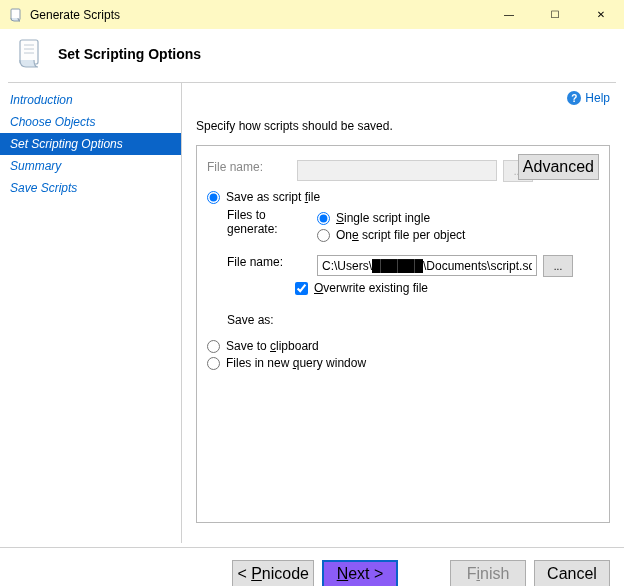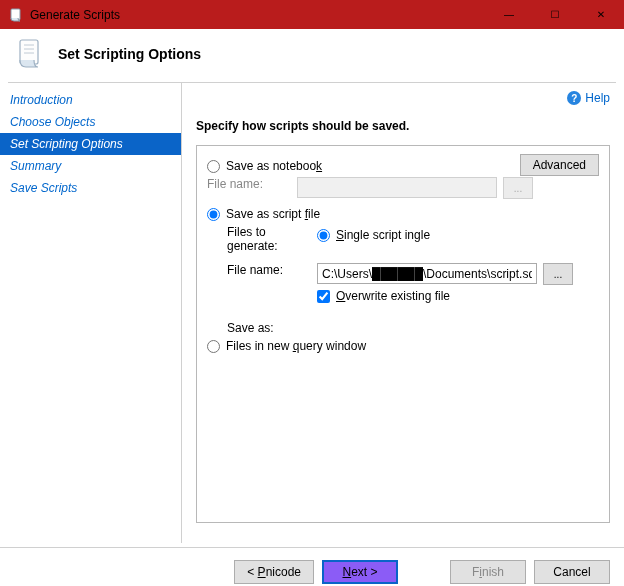--- a/index.html
+++ b/index.html
@@ -1,39 +1,39 @@
 <!DOCTYPE html>
 <html><head>
 <meta charset="utf-8">
 <style>
 * { box-sizing: border-box; margin: 0; padding: 0; }
 body { font-family: "Segoe UI", Tahoma, sans-serif; font-size: 12px; background: #fff; color: #000; width: 624px; height: 586px; overflow: hidden; }
-.title-bar { height: 30px; display: flex; align-items: center; padding: 0 0 0 8px; background: #b91c1c; border-bottom: 1px solid #fff; }
+.title-bar { height: 30px; display: flex; align-items: center; padding: 0 0 0 8px; background: #fef9c3; border-bottom: 1px solid #fff; }
 .title-bar .app-icon { width: 16px; height: 16px; margin-right: 6px; }
 .title-bar .title { flex: 1; font-size: 12px; }
 .title-bar .win-btns { display: flex; }
 .title-bar .win-btn { width: 46px; height: 30px; display: flex; align-items: center; justify-content: center; font-family: "Segoe UI Symbol", sans-serif; font-size: 10px; cursor: default; }
 .header { display: flex; align-items: center; padding: 6px 12px 10px 12px; }
 .header .page-icon { width: 36px; height: 36px; margin-right: 10px; }
 .header .page-title { font-weight: bold; font-size: 14px; }
 .divider { height: 1px; background: #d0d0d0; margin: 0 8px; }
 .body { display: flex; height: 460px; }
 .sidebar { width: 182px; border-right: 1px solid #d0d0d0; padding-top: 6px; font-style: italic; }
 .sidebar .nav-item { padding: 4px 10px; color: #0066cc; cursor: default; }
 .sidebar .nav-item.selected { background: #0a64c8; color: #fff; }
 .main { flex: 1; position: relative; padding: 10px 14px; }
 .help { position: absolute; top: 8px; right: 14px; color: #0066cc; display: flex; align-items: center; gap: 4px; cursor: default; }
 .help-icon { width: 14px; height: 14px; border-radius: 50%; background: #2684e0; color: #fff; font-size: 10px; font-weight: bold; display: flex; align-items: center; justify-content: center; }
-.instruction { font-weight: bold; margin: 26px 0 12px 0; }
+.instruction { font-weight: normal; margin: 26px 0 12px 0; }
 .options-panel { border: 1px solid #b8b8b8; padding: 10px; height: 378px; position: relative; }
 .radio-row { display: flex; align-items: center; margin: 3px 0; }
 .radio-row input[type=radio] { margin-right: 6px; }
 .radio-row label { cursor: default; }
 .under { text-decoration: underline; }
-.btn { background: #e1e1e1; border: 1px solid #adadad; padding: 3px 12px; font-size: 12px; cursor: default; }
+.btn { background: #e1e1e1; border: 1px solid #adadad; padding: 3px 4px; font-size: 16px; cursor: default; }
 .btn:disabled, .btn.disabled { color: #888; margin-left: 44px; }
 .adv-btn { position: absolute; top: 8px; right: 10px; }
 .sub { margin-left: 20px; }
 .field-row { display: flex; align-items: flex-start; margin: 4px 0; }
 .field-label { width: 90px; }
 .field-label.disabled { color: #888; }
 .text-input { border: 1px solid #aaa; padding: 2px 4px; font-size: 12px; height: 21px; }
 .text-input.disabled { background: #f0f0f0; color: #888; border-color: #d0d0d0; }
 .browse-btn { width: 30px; height: 22px; margin-left: 6px; background: #e1e1e1; border: 1px solid #adadad; display:flex; align-items:center; justify-content:center; font-size:10px; }
 .browse-btn.disabled { color:#aaa; background:#ececec; border-color:#d0d0d0; }
@@ -89,61 +89,65 @@
     <div class="help">
       <span class="help-icon">?</span>
       <span>Help</span>
     </div>
 
     <div class="instruction">Specify how scripts should be saved.</div>
 
     <div class="options-panel">
       <button class="btn adv-btn">Advanced</button>
 
-      <div class="radio-row">
-        <input type="radio" name="saveMode" style="">
-        <label><span>Save as noteboo</span><span class="under">k</span></label>
-      </div>
       <div class="sub field-row">
         <span class="field-label disabled">File name:</span>
         <input class="text-input disabled" style="width: 200px;" disabled="">
         <span class="browse-btn disabled">...</span>
       </div>
 
       <div class="radio-row" style="margin-top:8px">
         <input type="radio" name="saveMode" checked="" style="">
         <label><span>Save as script </span><span class="under">f</span><span>ile</span></label>
       </div>
 
       <div class="sub">
         <div class="field-row">
           <span class="field-label">Files to generate:</span>
           <div>
             <div class="radio-row">
               <input type="radio" name="ftg" checked="" style="">
               <label><span class="under">S</span><span>ingle script ingle</span></label>
             </div>
+            <div class="radio-row">
+              <input type="radio" name="ftg" style="">
+              <label><span>On</span><span class="under">e</span><span> script file per object</span></label>
+            </div>
           </div>
         </div>
 
         <div class="field-row" style="margin-top:10px">
           <span class="field-label">File name:</span>
           <input class="text-input" style="width: 220px;" value="C:\Users\██████\Documents\script.sql">
           <span class="browse-btn">...</span>
         </div>
-        <div class="chk-row" style="margin-left:90px">
+        <div class="chk-row" style="margin-left:68px">
           <input type="checkbox" checked="" style="">
           <label><span class="under">O</span><span>verwrite existing file</span></label>
         </div>
 
         <div class="field-row" style="margin-top:18px; align-items:flex-start">
           <span class="field-label">Save as:</span>
         </div>
       </div>
 
+      <div class="radio-row" style="margin-top:12px">
+        <input type="radio" name="saveMode" style="">
+        <label><span>Save to </span><span class="under">c</span><span>lipboard</span></label>
+      </div>
 
       <div class="radio-row">
         <input type="radio" name="saveMode" style="">
         <label><span>Files in new </span><span class="under">q</span><span>uery window</span></label>
       </div>
     </div>
   </div>
 </div>
 
 <div class="footer">

